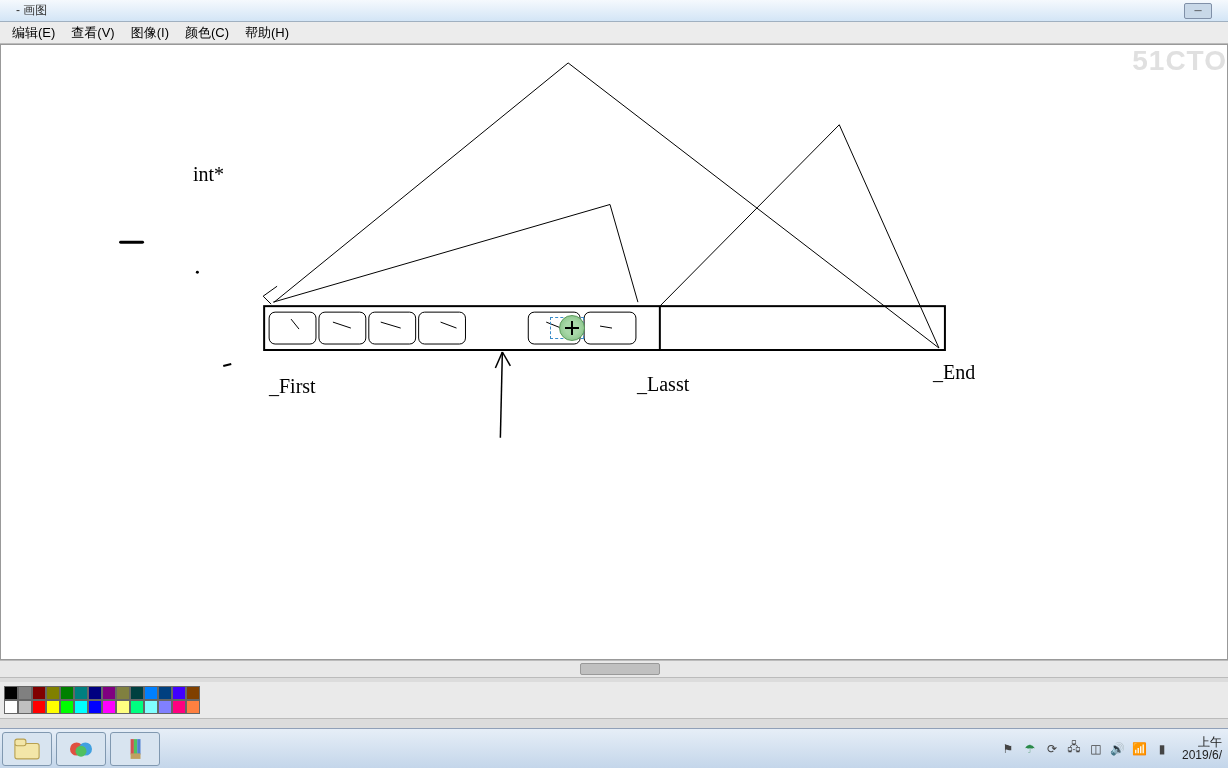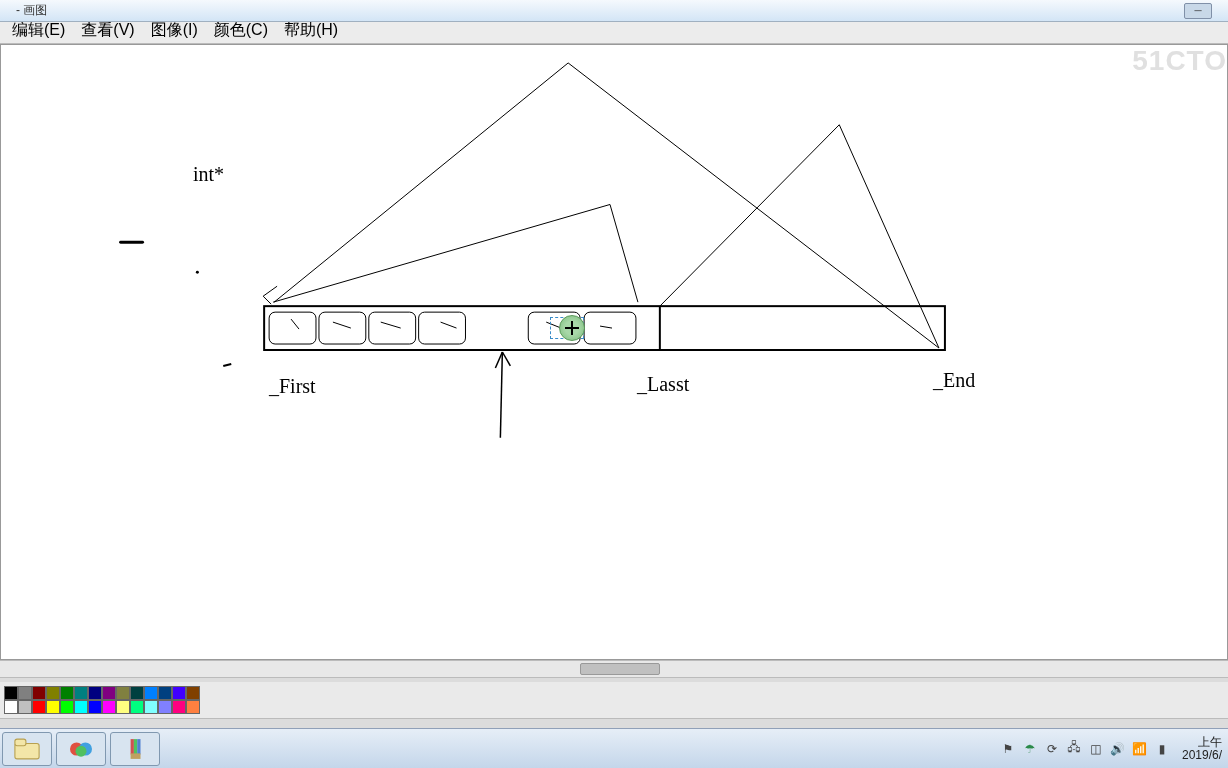--- a/index.html
+++ b/index.html
@@ -32,23 +32,23 @@
       display: flex; align-items: center; justify-content: center;
       font-size: 10px;
       color: #333;
       cursor: pointer;
     }
     .menu-bar {
       height: 22px;
       background: #ececec;
       border-bottom: 1px solid #bbb;
       display: flex;
-      align-items: flex-end;
+      align-items: center;
       padding: 0 4px;
-      font-size: 16px;
+      font-size: 13px;
       color: #000;
     }
     .menu-item {
       padding: 2px 8px;
       cursor: pointer;
     }
     .canvas-area {
       position: absolute;
       top: 44px;
       left: 0;
@@ -235,21 +235,21 @@
     <line x1="502" y1="308" x2="510" y2="322" stroke="#000" stroke-width="1.5"></line>
 
     <line x1="119" y1="198" x2="141" y2="198" stroke="#000" stroke-width="3" stroke-linecap="round"></line>
     <circle cx="196" cy="228" r="1.5" fill="#000"></circle>
     <line x1="222" y1="322" x2="230" y2="320" stroke="#000" stroke-width="2"></line>
   </svg>
 
   <div class="label-text" style="left:192px; top:118px;">int*</div>
   <div class="label-text" style="left:228px; top:330px;margin-left:40px;">_First</div>
   <div class="label-text" style="left:636px; top:328px;">_Lasst</div>
-  <div class="label-text" style="left:932px; top:324px;">_End</div>
+  <div class="label-text" style="left:932px; top:316px;">_End</div>
 
   <div class="selection-box" style="left:549px; top:272px; width:34px; height:22px;"></div>
 
   <div class="move-cursor-circle" style="left:558px; top:270px;">
     <div class="move-cursor-cross"></div>
   </div>
 </div>
 
 <div class="scroll-track-h">
   <div class="scroll-thumb-h"></div>

